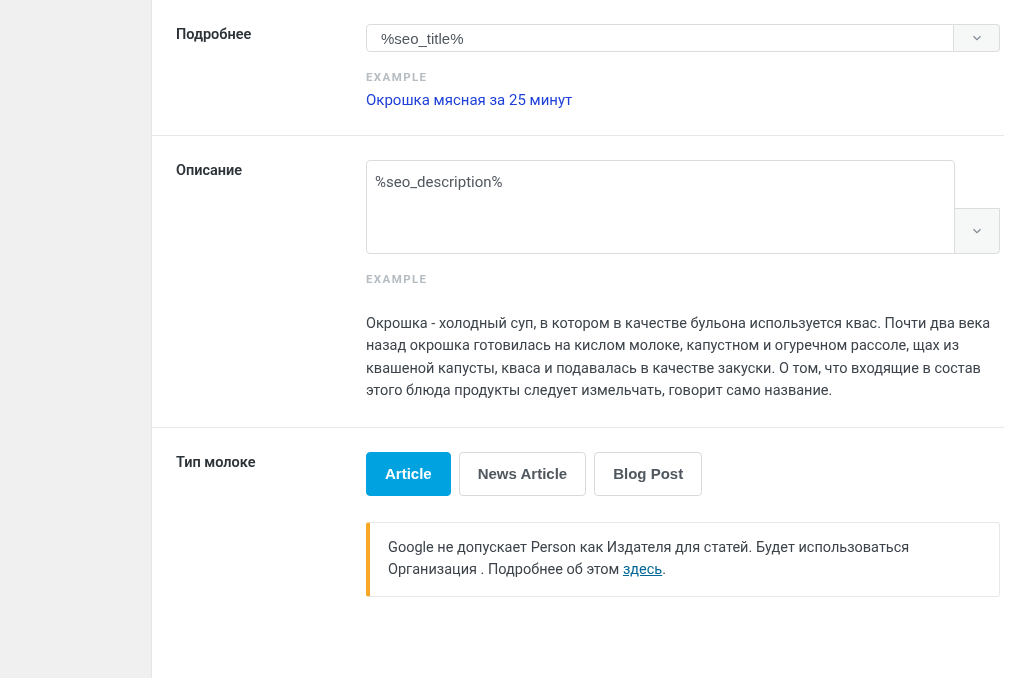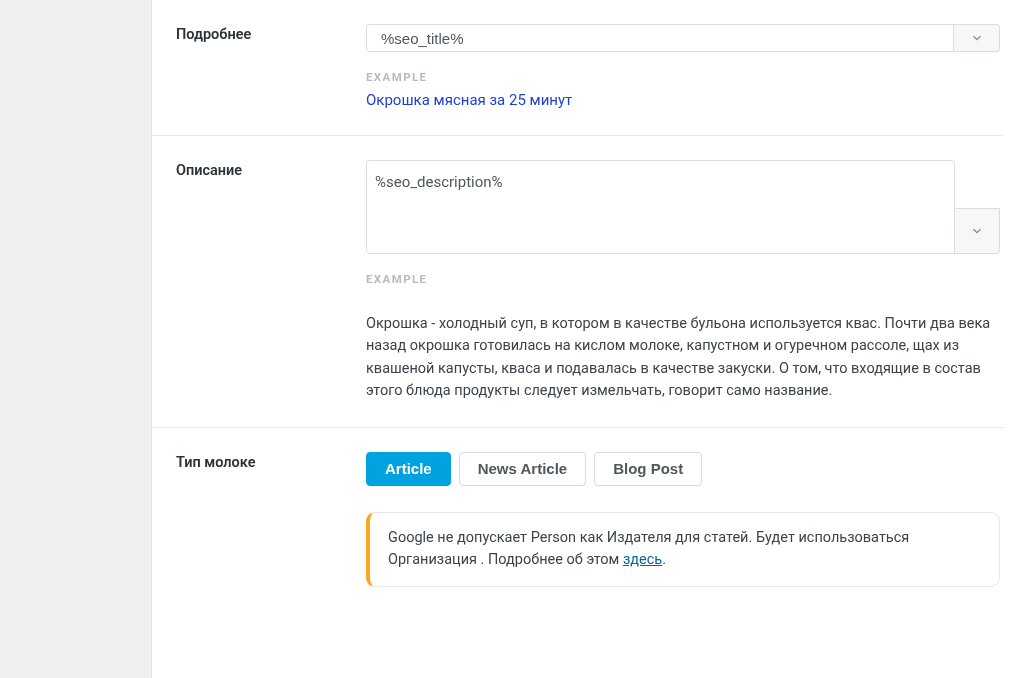--- a/index.html
+++ b/index.html
@@ -123,36 +123,36 @@
   }
   .btn-group {
     display: flex;
     gap: 8px;
   }
   .seg-btn {
     border: 1px solid #d9d9d9;
     background: #ffffff;
     color: #50575e;
     padding: 0 18px;
-    height: 34px;
+    height: 44px;
     border-radius: 4px;
     font-size: 15px;
     font-weight: 600;
     cursor: pointer;
   }
   .seg-btn.active {
     background: #00a3e0;
     border-color: #00a3e0;
     color: #fff;
   }
   .notice {
     margin-top: 26px;
     border: 1px solid #e8e8e8;
     border-left: 4px solid #f9a825;
-    border-radius: 9px;
+    border-radius: 3px;
     padding: 14px 18px;
     font-size: 14.5px;
     line-height: 1.55;
     color: #3c434a;
   }
   .notice a {
     color: #006799;
     text-decoration: underline;
   }
 </style>

